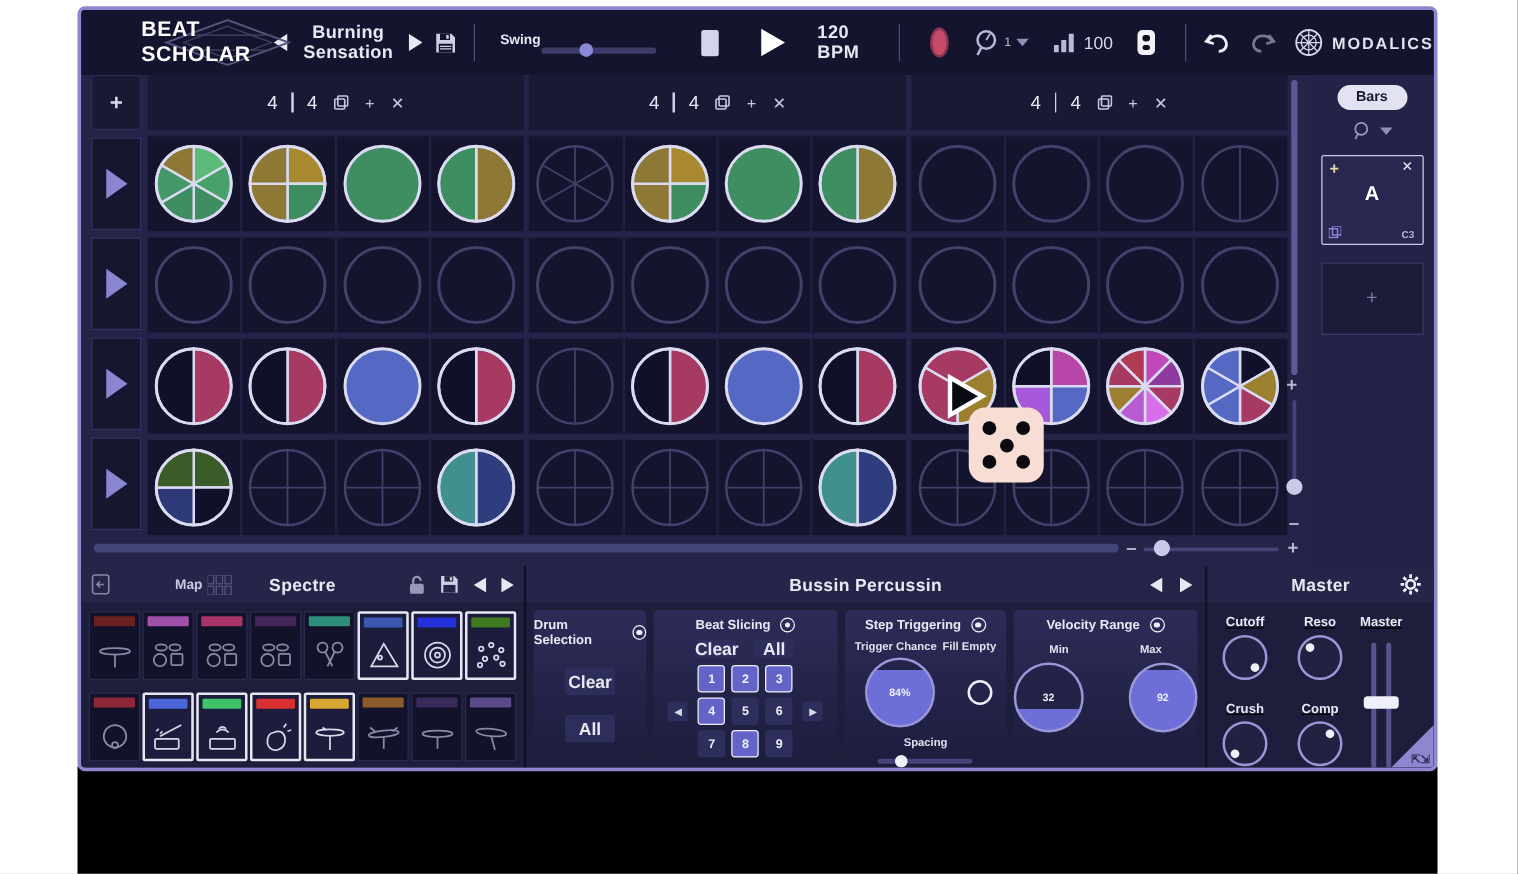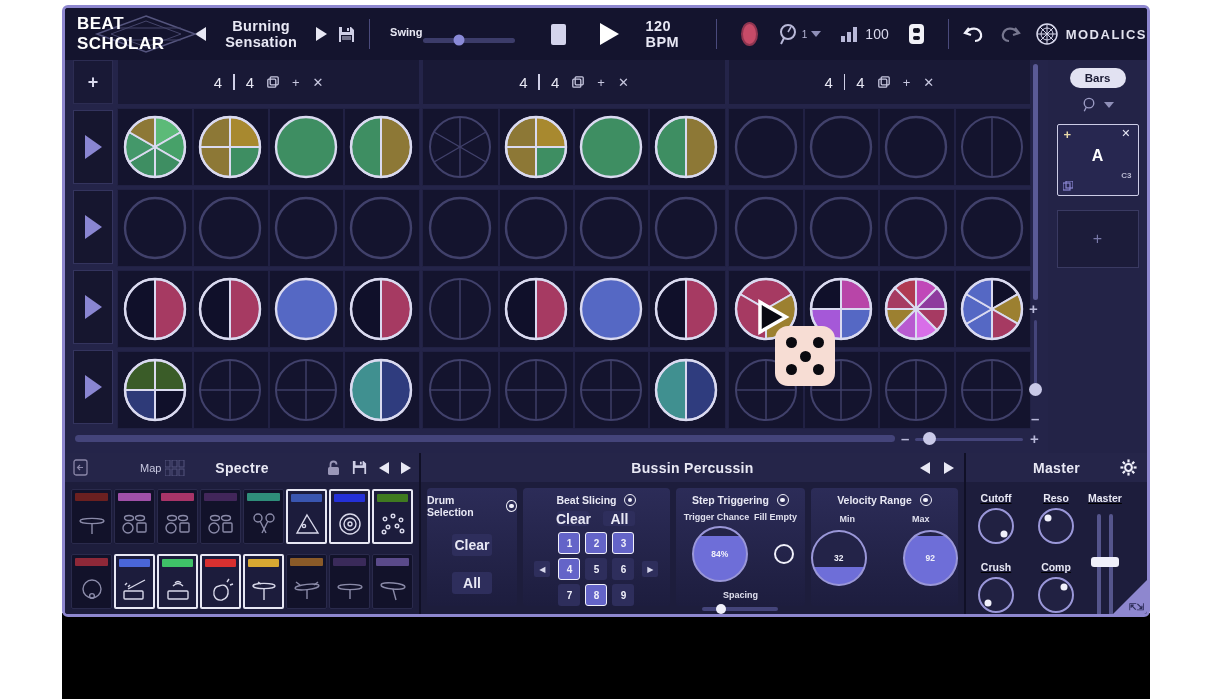--- a/index.html
+++ b/index.html
@@ -6,21 +6,21 @@
   html,body { width:1214px; height:699px; background:#ffffff; overflow:hidden;
     font-family:"Liberation Sans", sans-serif; }
   .black-strip { position:absolute; left:62px; top:613px; width:1088px; height:86px; background:#000; }
   .window { position:absolute; left:62px; top:5px; width:1088px; height:612px;
     background:#16162f; border:3px solid #8e87cf; border-radius:6px; overflow:hidden; }
   .abs { position:absolute; }
   .txt { color:#e8e8f4; }
 
   
   .toolbar { position:absolute; left:0; top:0; width:100%; height:52px; background:#14142e;
-    display:flex; align-items:center; color:#e8e8f4; }
+    display:flex; align-items:center; color:#e8e8f4;padding-left:36px; }
   .logo-wrap { position:relative; margin-left:12px; width:138px; height:40px; display:flex; align-items:center; justify-content:center; }
   .logo-text { position:relative; z-index:2; font-size:17px; font-weight:bold; letter-spacing:.5px; color:#fff; }
   .logo-diamond { position:absolute; left:0; top:0; z-index:1; }
   .tb-arrow { width:22px; height:22px; display:flex; align-items:center; justify-content:center;
     color:#e8e8f4; font-size:13px; cursor:pointer; }
   .pattern-name { width:138px; text-align:center; font-size:14.5px; font-weight:bold; letter-spacing:.3px; }
   .tb-divider { width:1px; height:30px; background:#4a4a7c; margin:0 14px; }
   .swing-block { display:flex; flex-direction:row; align-items:flex-end; margin:0 6px; }
   .swing-label { font-size:11px; font-weight:bold; margin-bottom:5px; }
   .hslider { position:relative; width:92px; height:5px; background:#3c3c6a; border-radius:3px; }
@@ -74,35 +74,35 @@
   
   .bars-panel { position:absolute; left:983px; top:52px; width:99px; height:393px; background:#232347; }
   .bars-pill { margin:8px auto 0; width:56px; height:20px; background:#e2e2f2; border-radius:10px;
     display:flex; align-items:center; justify-content:center; font-size:11.5px; font-weight:bold; color:#1a1a33; cursor:pointer; }
   .bars-q { display:flex; align-items:center; justify-content:center; gap:8px; margin-top:9px; cursor:pointer; }
   .bar-card { position:relative; margin:12px auto 0; width:82px; height:72px; background:#272750;
     border:1.5px solid #cccce6; border-radius:2px; color:#fff; cursor:pointer; }
   .bar-card .plus { position:absolute; left:6px; top:2px; font-size:13px; font-weight:bold; color:#e8d9a8; }
   .bar-card .close { position:absolute; right:7px; top:2px; font-size:11px; color:#e8e8f4; }
   .bar-card .letter { position:absolute; left:0; right:0; top:22px; text-align:center; font-size:16px; font-weight:bold; }
-  .bar-card .note { position:absolute; right:6px; bottom:15px; font-size:8px; color:#b8b8d0;font-weight:bold; }
+  .bar-card .note { position:absolute; right:6px; bottom:3px; font-size:8px; color:#b8b8d0;font-weight:bold; }
   .bar-card .copy { position:absolute; left:5px; bottom:4px; }
   .bar-card-empty { margin:14px auto 0; width:82px; height:58px; background:#1c1c3a; border:1px solid #3a3a62;
     display:flex; align-items:center; justify-content:center; color:#7878a8; font-size:16px; cursor:pointer; }
 
   
   .bottom { position:absolute; left:0; top:445px; width:1082px; height:161px; display:flex; }
   .panel { height:100%; background:#1d1d3c; border-right:2px solid #101026; position:relative; }
   .panel-header { height:29px; background:#252549; display:flex; align-items:center; color:#e8e8f4; position:relative; }
   .spectre { width:356px; }
   .percussin { width:545px; }
   .master { width:181px; border-right:none; }
   .ph-title { font-size:14px; font-weight:bold; letter-spacing:.3px; }
   .sp-left-icon { margin:0 8px 0 8px; cursor:pointer; }
-  .map-label { font-size:11px; font-weight:normal; color:#c8c8e0; margin-right:4px; cursor:pointer;padding-left:44px; }
+  .map-label { font-size:11px; font-weight:bold; color:#c8c8e0; margin-right:4px; cursor:pointer;padding-left:44px; }
   .sp-title { position:absolute; left:0; right:0; text-align:center; pointer-events:none; }
   .sp-icons { position:absolute; right:8px; display:flex; align-items:center; gap:12px; }
   .hdr-arrow { color:#e8e8f4; font-size:12px; cursor:pointer; }
   .pc-title { width:100%; text-align:center; }
   .pc-arrows { position:absolute; right:10px; display:flex; gap:14px; }
   .ms-title { width:100%; text-align:center; }
   .gear { position:absolute; right:10px; cursor:pointer; display:flex; }
 
   
   .pads-row { display:flex; gap:2px; padding:0 6px; }

